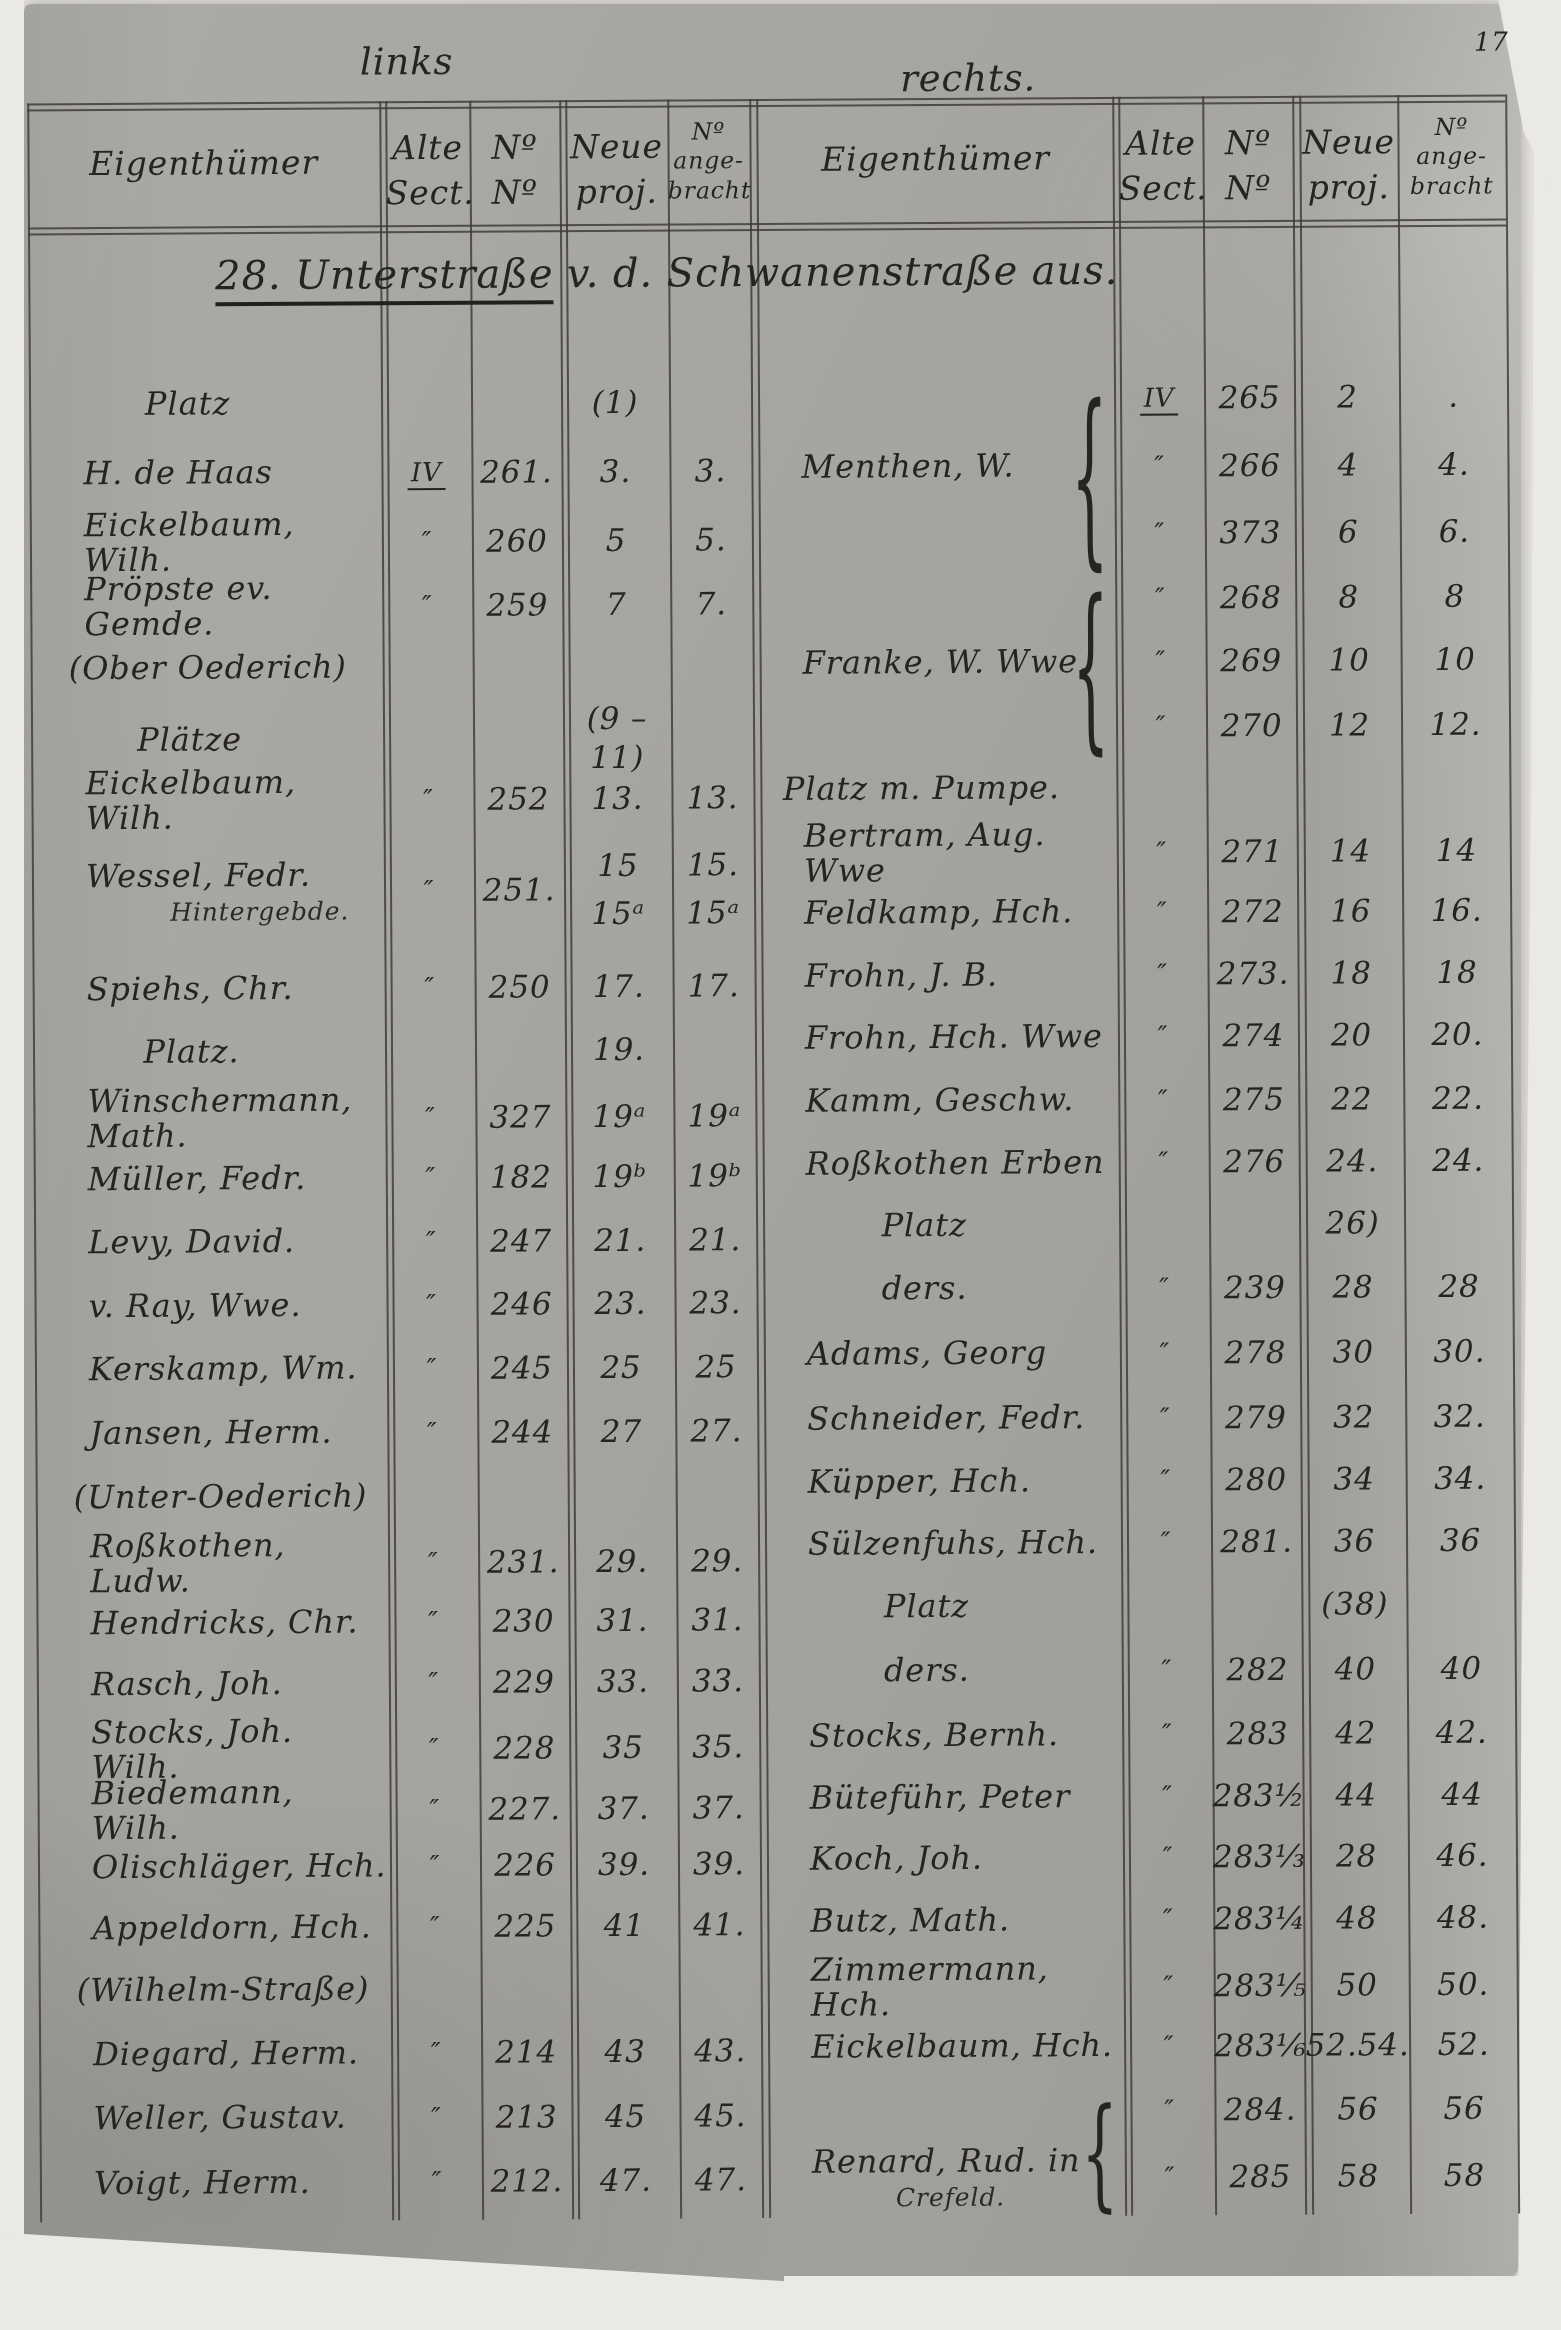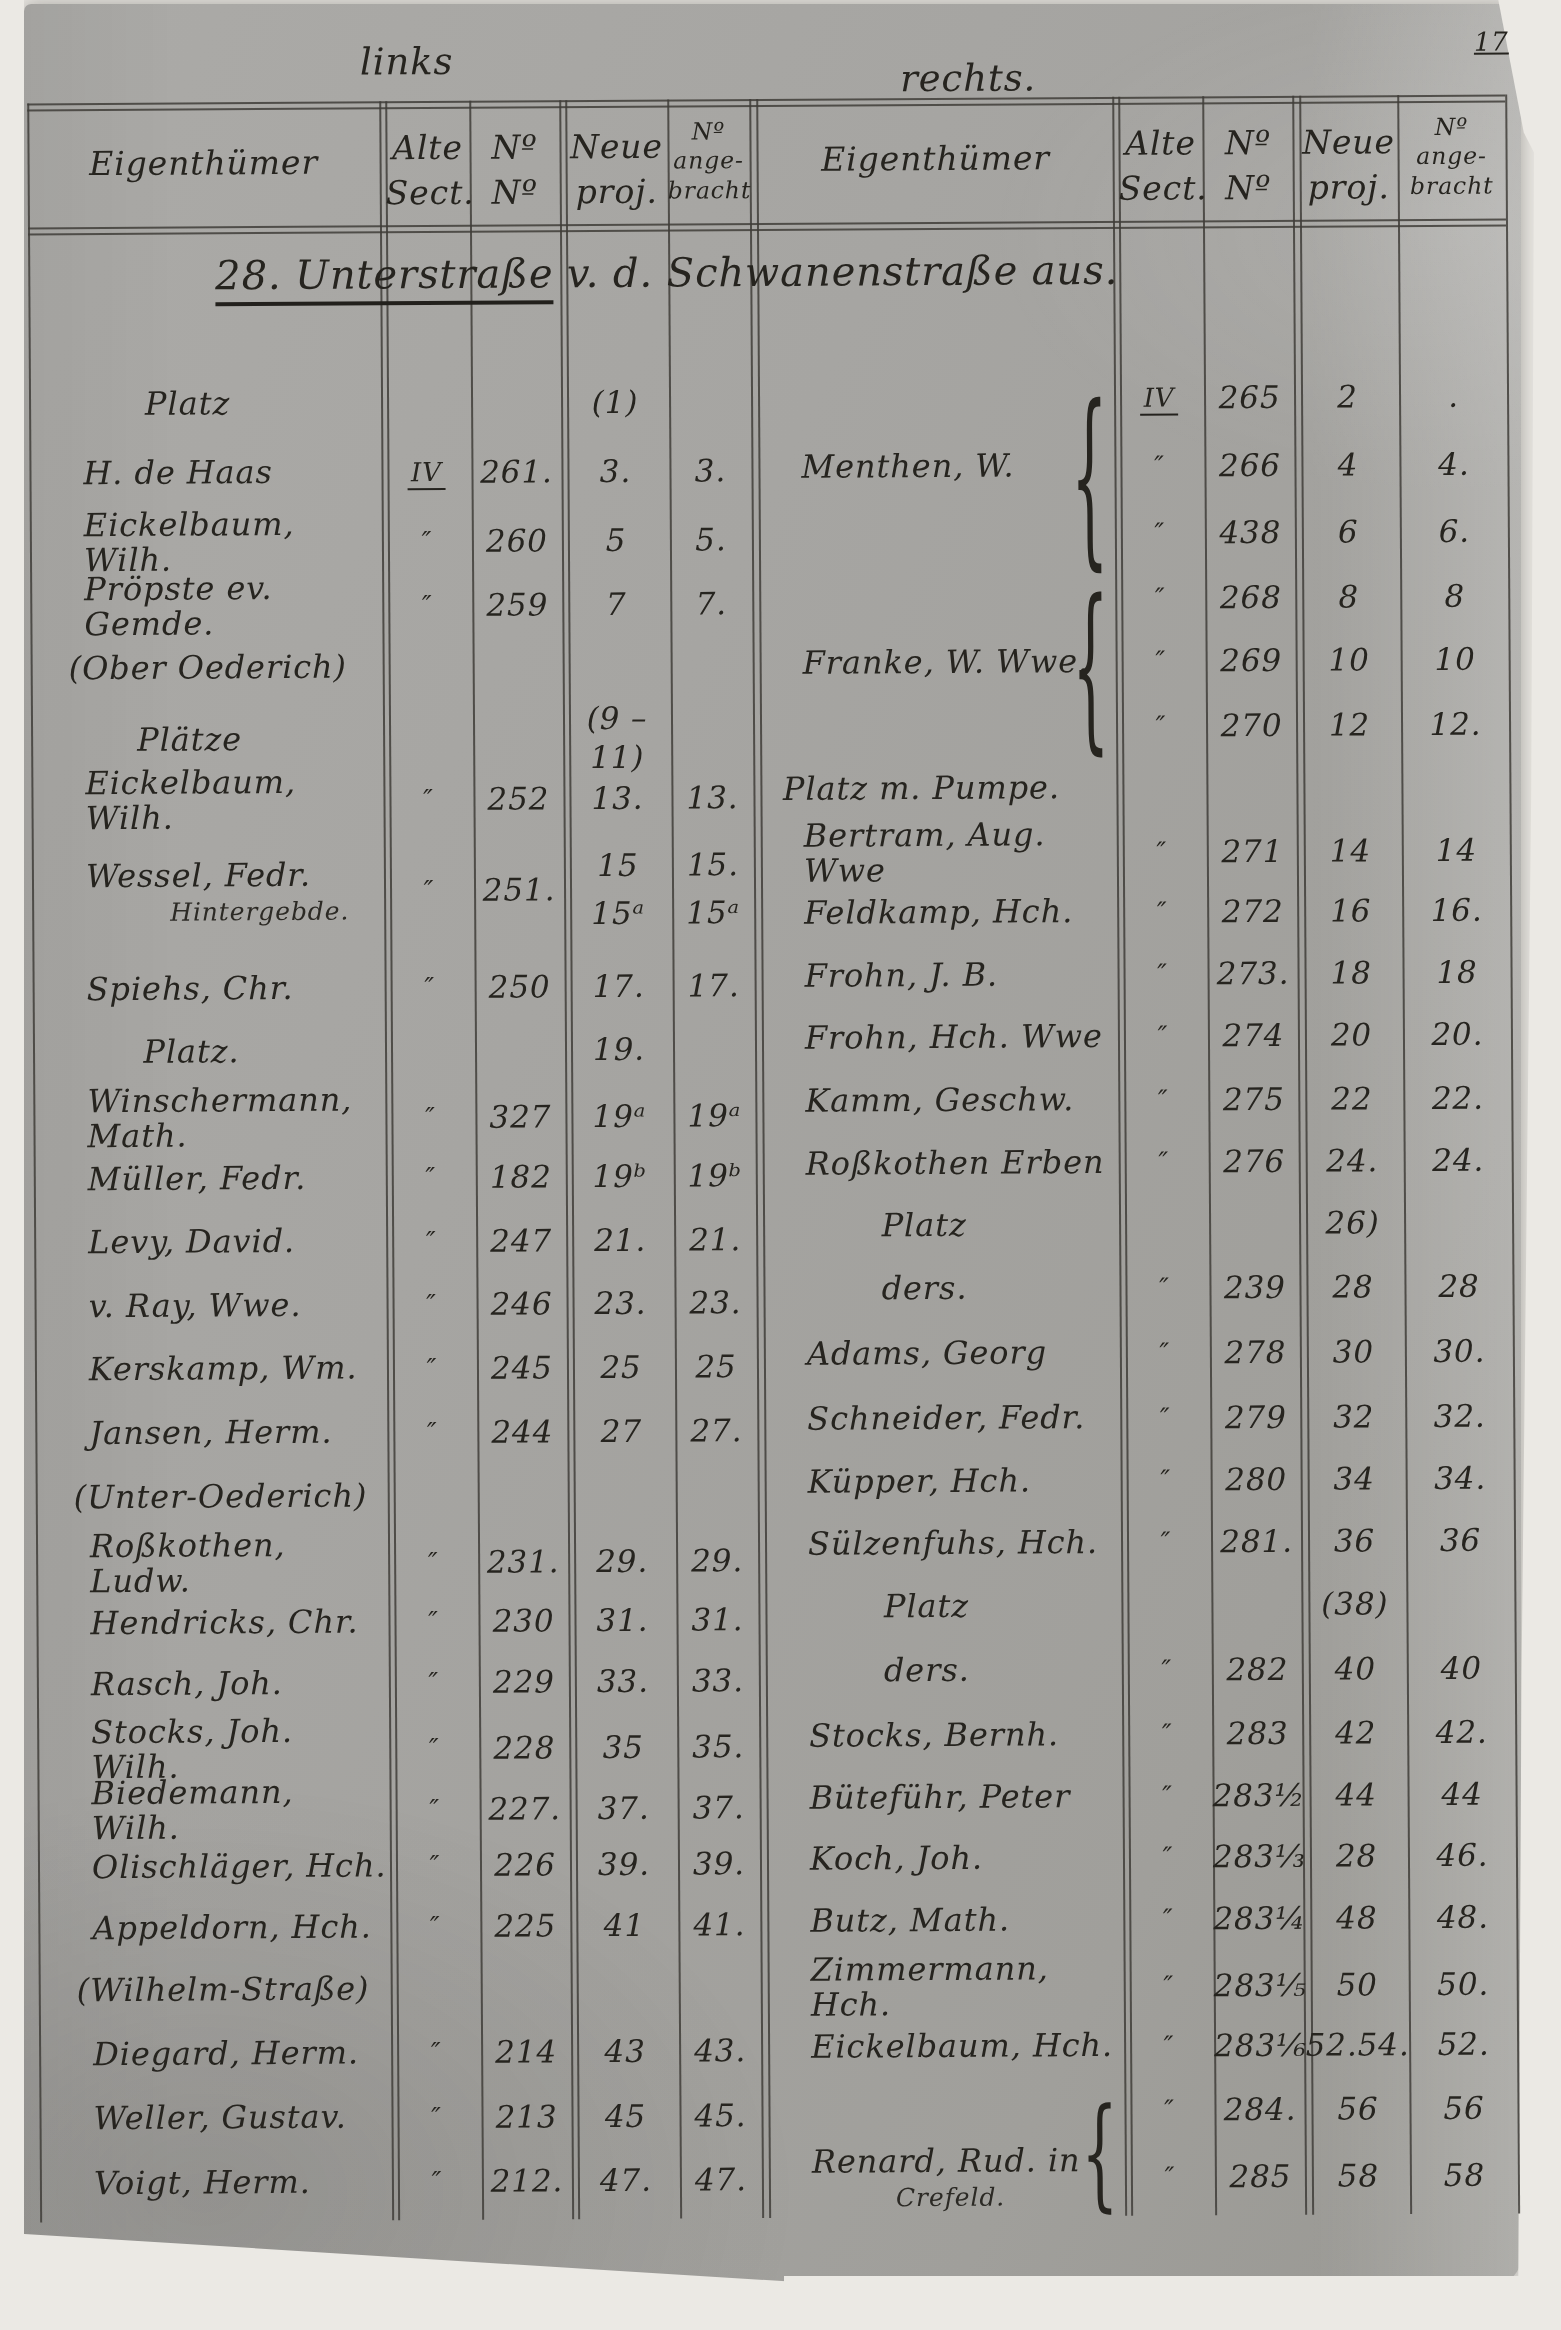--- a/index.html
+++ b/index.html
@@ -81,21 +81,21 @@
 <div class="edge edge-left"></div>
 <div class="edge edge-right"></div>
 <div class="edge edge-corner"></div>
 <div class="edge edge-bottom"></div>
 <div class="edge edge-bottom2"></div>
 
 <div class="sheet">
 
   <div class="side-label hw" style="left:366px;top:38px;">links</div>
   <div class="side-label hw" style="left:906px;top:58px;">rechts.</div>
-  <div class="page-no hw" style="left:1480px;top:31px;text-decoration:underline;">17</div>
+  <div class="page-no hw" style="left:1480px;top:31px;">17</div>
 
   <div class="hline" style="top:99px;"></div>
   <div class="hline" style="top:105px;"></div>
   <div class="hline" style="top:223px;"></div>
   <div class="hline" style="top:229px;"></div>
 
   <div class="vline" style="left:33px;"></div>
   <div class="vline" style="left:385px;"></div>
   <div class="vline" style="left:391px;"></div>
   <div class="vline" style="left:475px;"></div>
@@ -560,21 +560,21 @@
     <div class="c-done hw">
           <div>4.</div>
         </div>
   </div>
       <div class="row" style="height: 66px;">
     <div class="c-name hw">
       <div class="name-line"></div>
 
     </div>
     <div class="c-sect hw"><span>″</span></div>
-    <div class="c-old hw">438</div>
+    <div class="c-old hw">373</div>
     <div class="c-proj hw">
           <div>6</div>
         </div>
     <div class="c-done hw">
           <div>6.</div>
         </div>
   </div>
       <div class="row" style="height: 64px;">
     <div class="c-name hw">
       <div class="name-line"></div>

